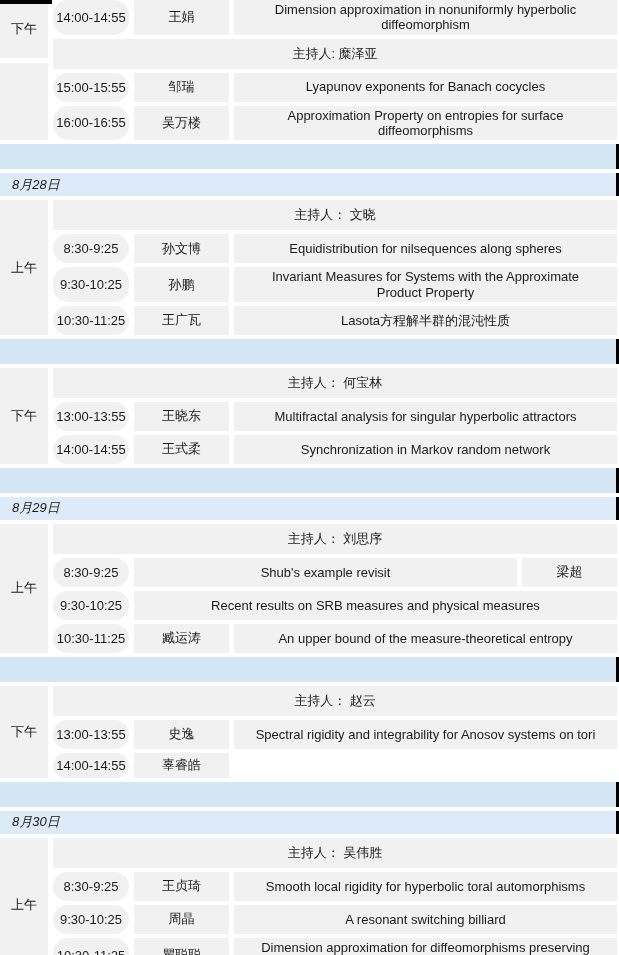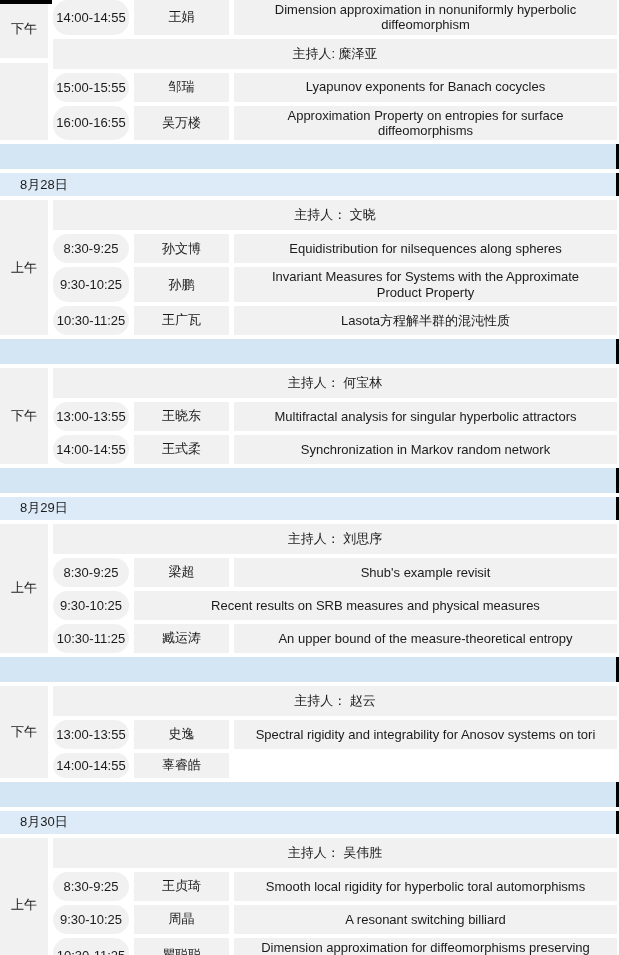--- a/index.html
+++ b/index.html
@@ -24,21 +24,21 @@
   .col-split .seg2{flex:1;background:var(--cell_bg);}
   .rows{flex:1;display:flex;flex-direction:column;gap:4px;}
   .row{display:flex;gap:5px;align-items:stretch;}
   .cell{background:var(--cell_bg);display:flex;align-items:center;justify-content:center;text-align:center;}
   .chair{flex:1;min-height:26px;padding:2px 6px;text-align:right;}
   .time{flex:0 0 76px;min-height:25px;border-radius:15px;}
   .speaker{flex:0 0 95px;min-height:25px;}
   .title{flex:1;min-height:25px;padding:2px 16px;line-height:1.18;}
   .spacer{height:25px;background:var(--spacer_bg);border-right:3px solid var(--border_black);margin-bottom:4px;}
   .date-row{height:23px;background:var(--date_bg);border-right:3px solid var(--border_black);
-    display:flex;align-items:center;padding-left:20px;margin-bottom:4px;}
+    display:flex;align-items:center;padding-left:12px;margin-bottom:4px;font-style:italic;}
 </style>
 </head>
 <body>
 
 <div class="top-border"></div>
 
 <div class="wrap">
 
   <section class="block">
     <div class="col-split">
@@ -131,22 +131,22 @@
   <section class="block">
     <div class="col-session">
       <span>上午</span>
     </div>
     <div class="rows">
       <div class="row">
         <div class="cell chair">主持人： 刘思序</div>
       </div>
       <div class="row">
         <div class="cell time">8:30-9:25</div>
+        <div class="cell title">Shub's example revisit</div>
         <div class="cell speaker">梁超</div>
-        <div class="cell title">Shub's example revisit</div>
       </div>
       <div class="row">
         <div class="cell time">9:30-10:25</div>
         <div class="cell title">Recent results on SRB measures and physical measures</div>
       </div>
       <div class="row">
         <div class="cell time">10:30-11:25</div>
         <div class="cell speaker">臧运涛</div>
         <div class="cell title">An upper bound of the measure-theoretical entropy</div>
       </div>

